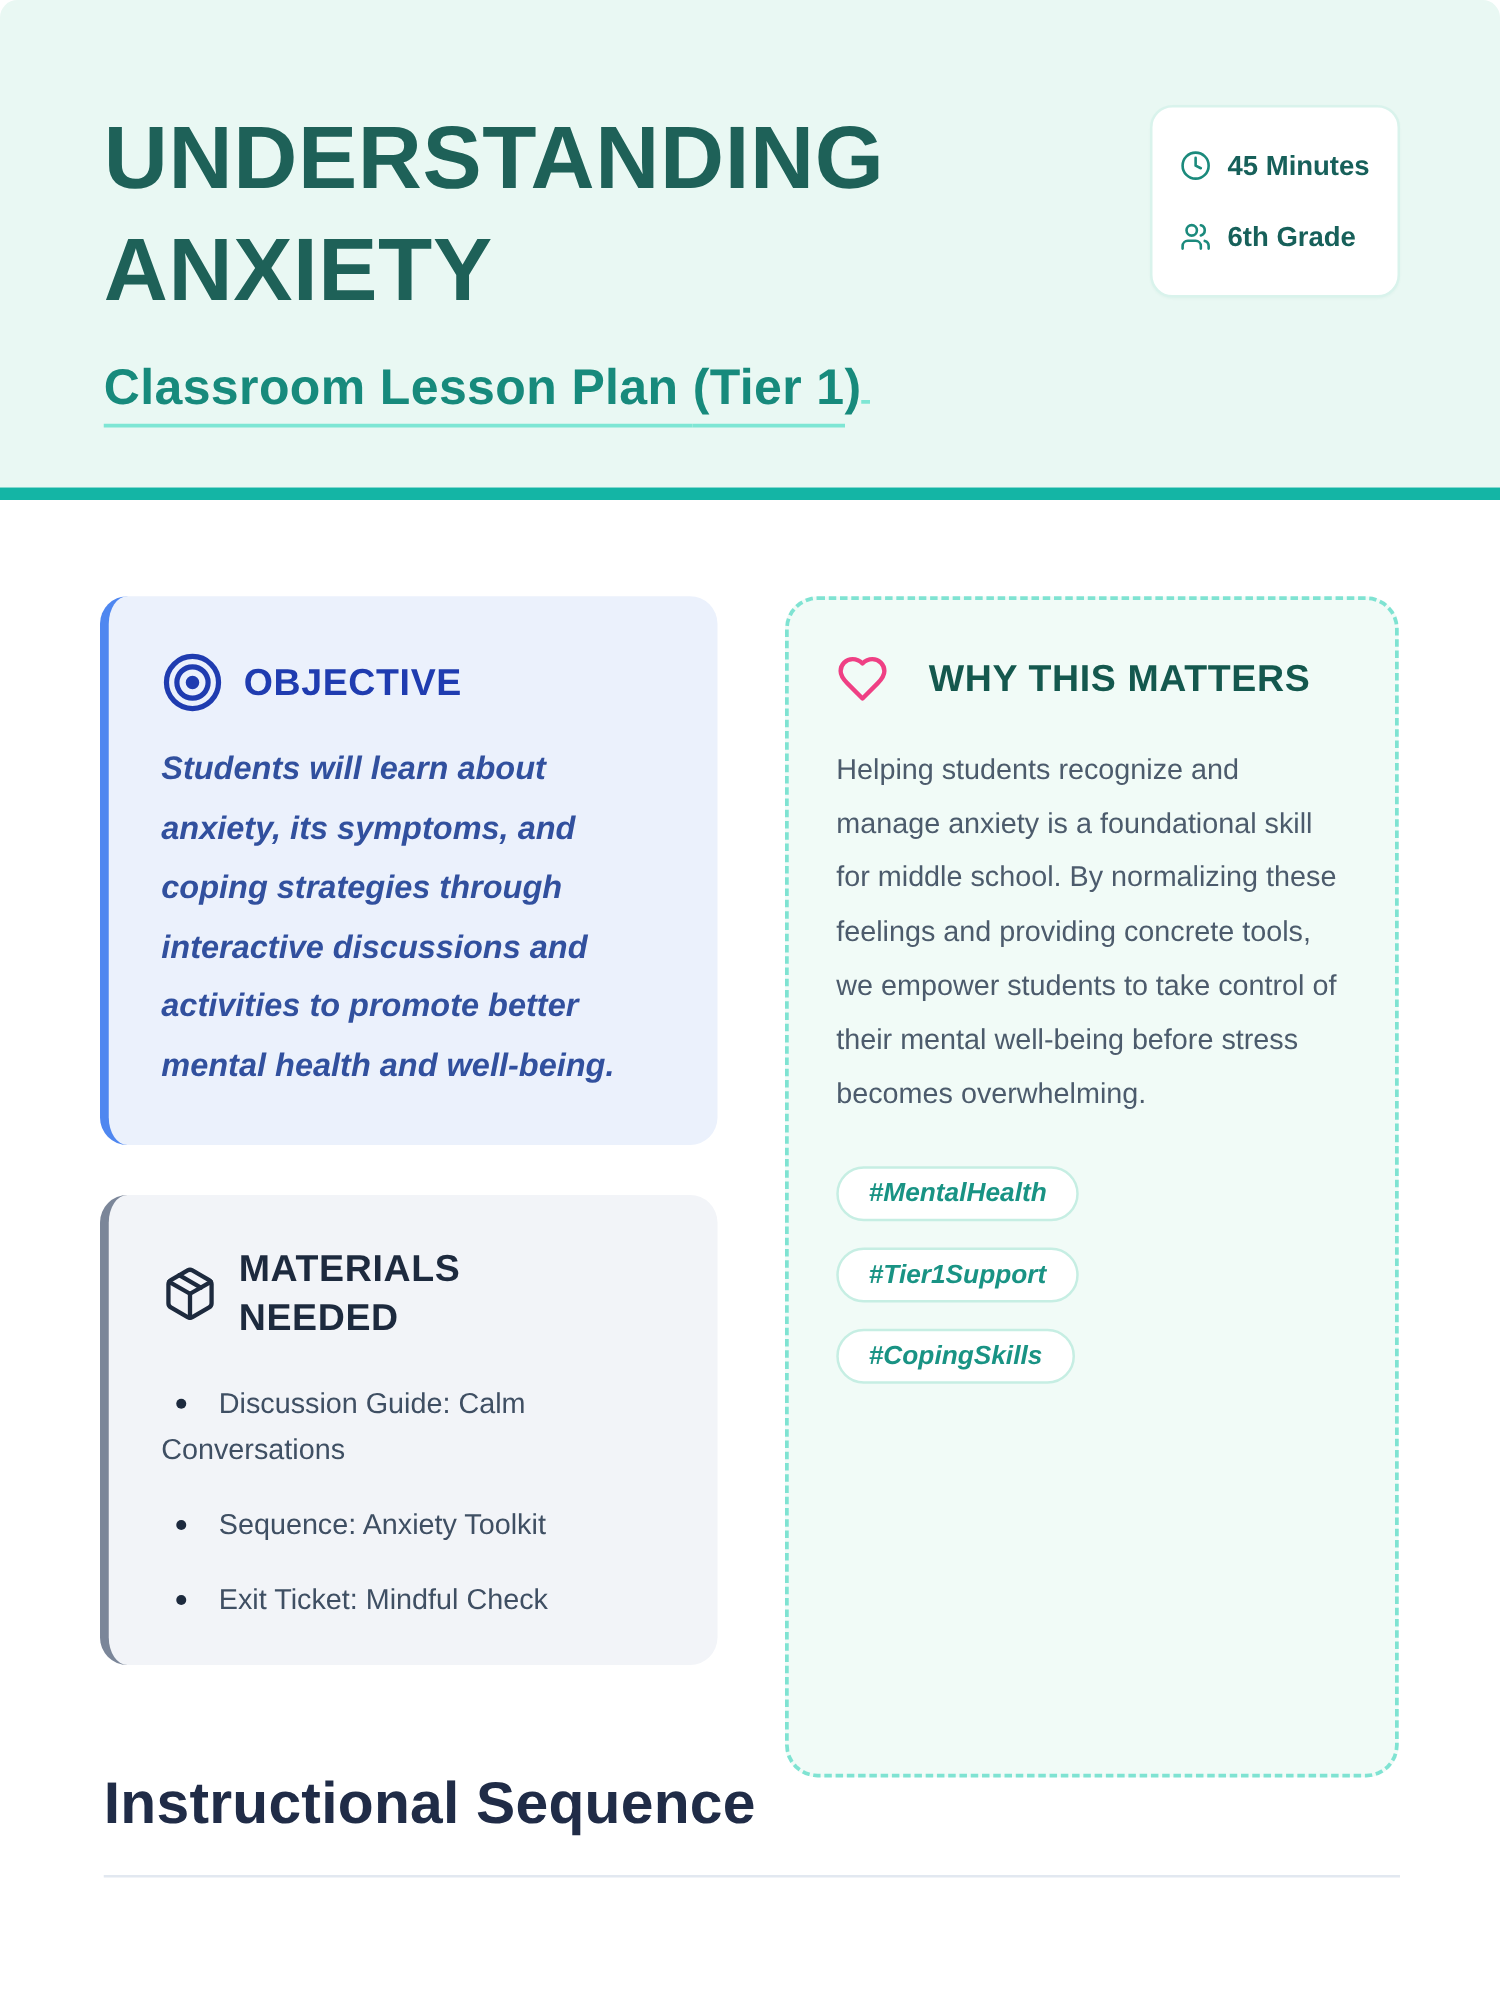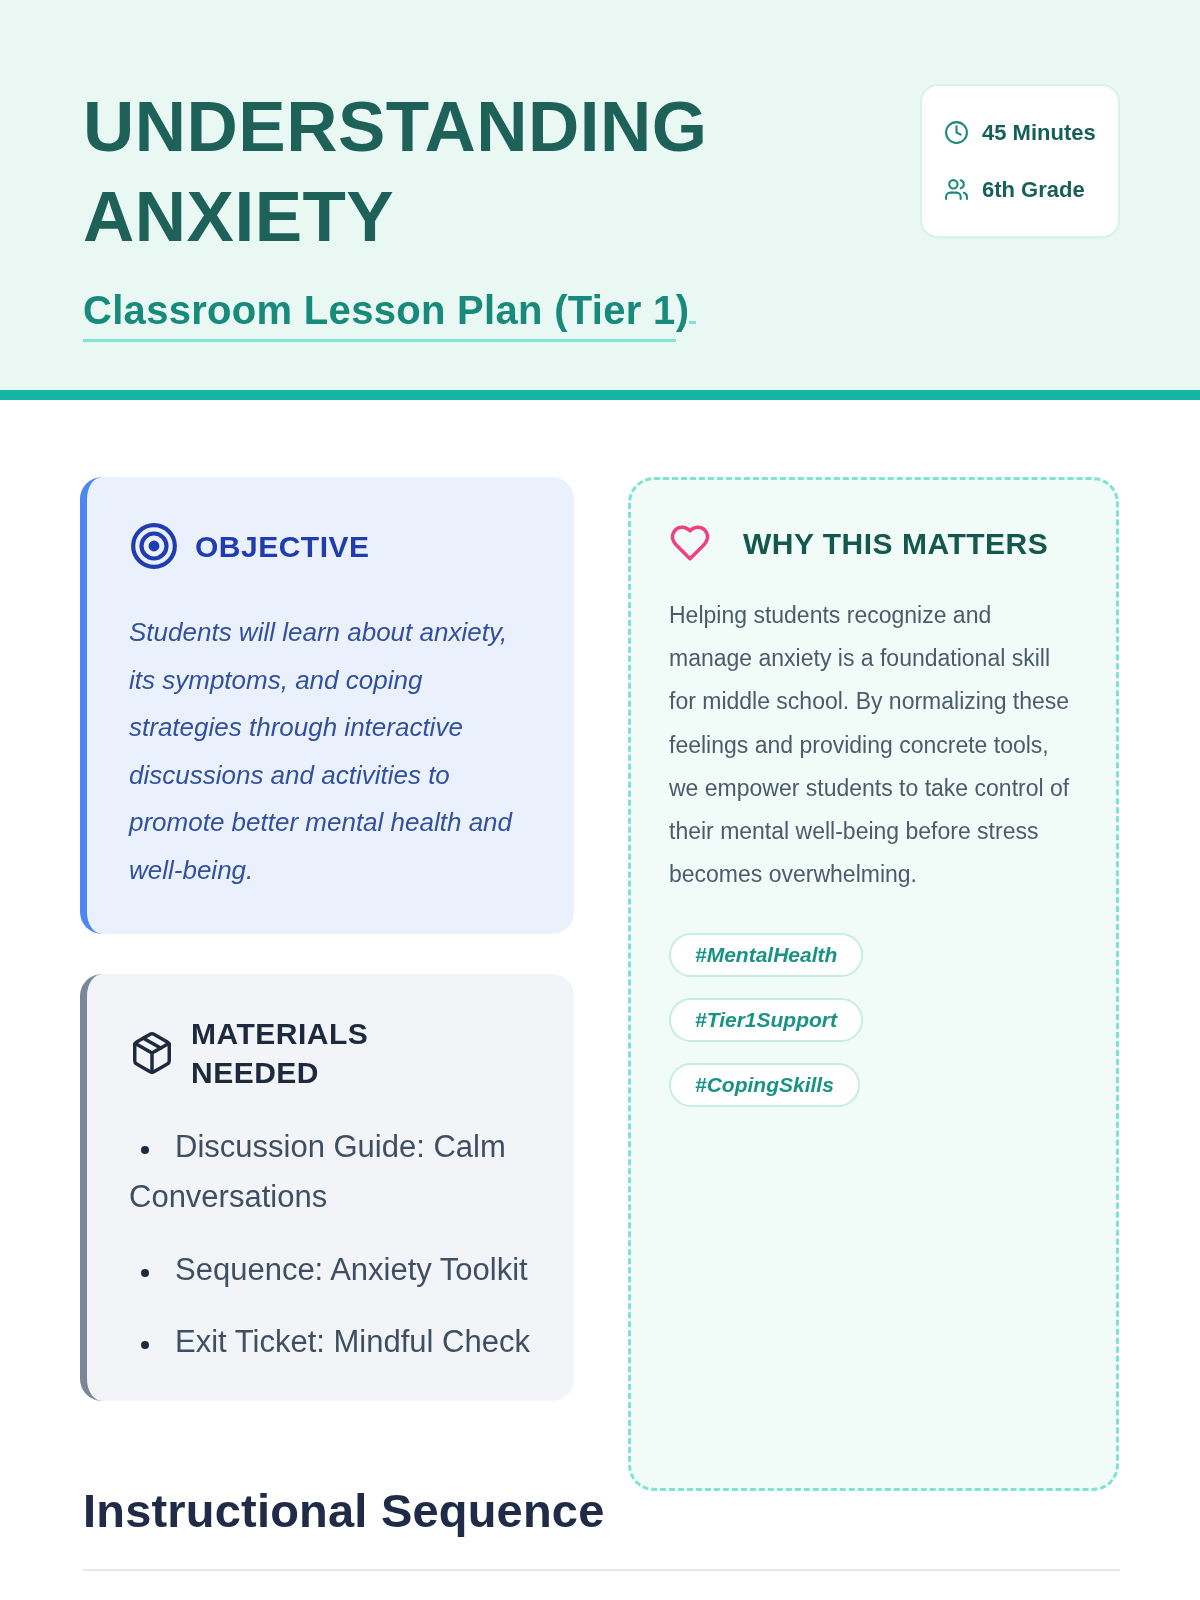--- a/index.html
+++ b/index.html
@@ -1,18 +1,18 @@
 <!DOCTYPE html>
 <html style="--header-bg: #e9f8f3; --title: #1e6158; --subtitle: #178a7c; --underline: #7ee6d4; --teal: #14b5a5; --icon-teal: #1b8a7c; --info-text: #17605a; --objective-bg: #ebf1fc; --objective-accent: #4f87f0; --objective-title: #1f3cb0; --objective-text: #31509e; --materials-bg: #f2f4f8; --materials-accent: #7b8699; --materials-title: #1d2a3e; --materials-text: #3f4f63; --why-border: #7fe3d2; --why-bg: #f1fbf7; --why-title: #14584e; --why-text: #4c5b6c; --heart: #ef4084; --tag-border: #c6eee3; --tag-text: #199384; --seq-title: #202c47; --teal-badge: #14b8a6;"><head>
 <meta charset="utf-8">
 <style>
   html,body{margin:0;padding:0;}
   .page{
     width:1200px;height:1600px;position:relative;overflow:hidden;
-    background:#ffffff;font-family:"Liberation Sans","DejaVu Sans",sans-serif;
+    background:#ffffff;font-family:"Liberation Sans","DejaVu Sans",sans-serif;border-radius:14px;
     -webkit-font-smoothing:antialiased;
   }
   
   .hero{
     background:var(--header-bg,#e9f8f3);
     height:390px;box-sizing:border-box;
     padding:82px 80px 0 83px;
     display:flex;justify-content:space-between;align-items:flex-start;
   }
   .hero h1{
@@ -60,34 +60,34 @@
   }
   
   .objective{
     background:var(--objective-bg,#ebf1fc);
     border-left:7px solid var(--objective-accent,#4f87f0);
     padding:44px 38px 40px 42px;
   }
   .objective .card-head{color:var(--objective-title,#1f3cb0);}
   .objective h3{color:var(--objective-title,#1f3cb0);}
   .objective-body{
-    margin-top:38px;font-style:italic;font-size:26px;
-    color:var(--objective-text,#31509e);line-height:1.83;
+    margin-top:20px;font-style:italic;font-size:26px;
+    color:var(--objective-text,#31509e);line-height:1.83;font-weight:bold;
   }
   
   .materials{
     background:var(--materials-bg,#f2f4f8);
     border-left:7px solid var(--materials-accent,#7b8699);
     padding:40px 36px 34px 42px;margin-top:40px;flex:1;
   }
   .materials .card-head{color:var(--materials-title,#1d2a3e);align-items:center;}
   .materials h3{color:var(--materials-title,#1d2a3e);max-width:260px;}
   .materials ul{margin:30px 0 0 0;padding:0;list-style:none;}
   .materials li{
-    font-size:31px;color:var(--materials-text,#3f4f63);
+    font-size:23px;color:var(--materials-text,#3f4f63);
     line-height:1.6;margin-bottom:23px;
   }
   .materials li:last-child{margin-bottom:0;}
   .bullet-dot{
     display:inline-block;width:8px;height:8px;border-radius:50%;
     background:var(--materials-title,#2a3950);
     margin:0 26px 3px 12px;
   }
   
   .why{

